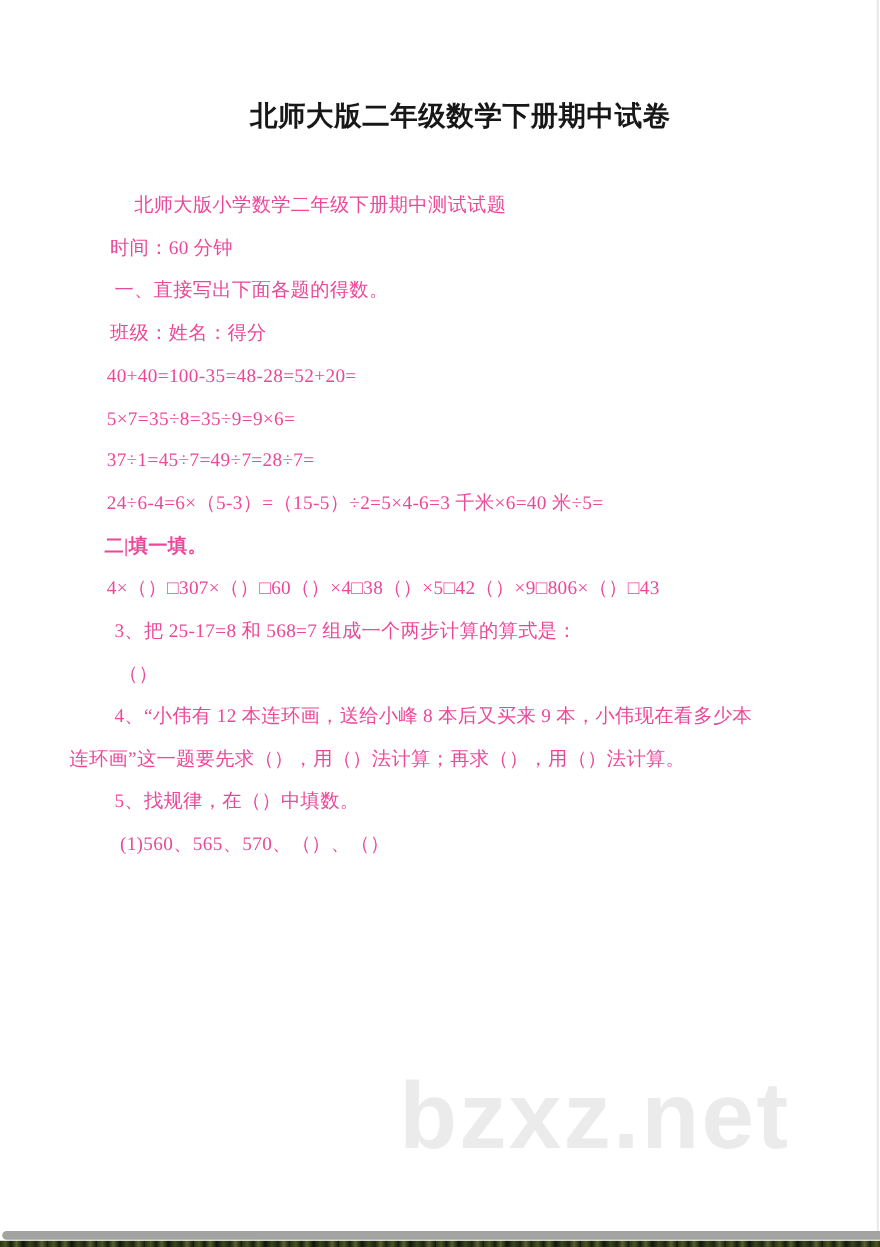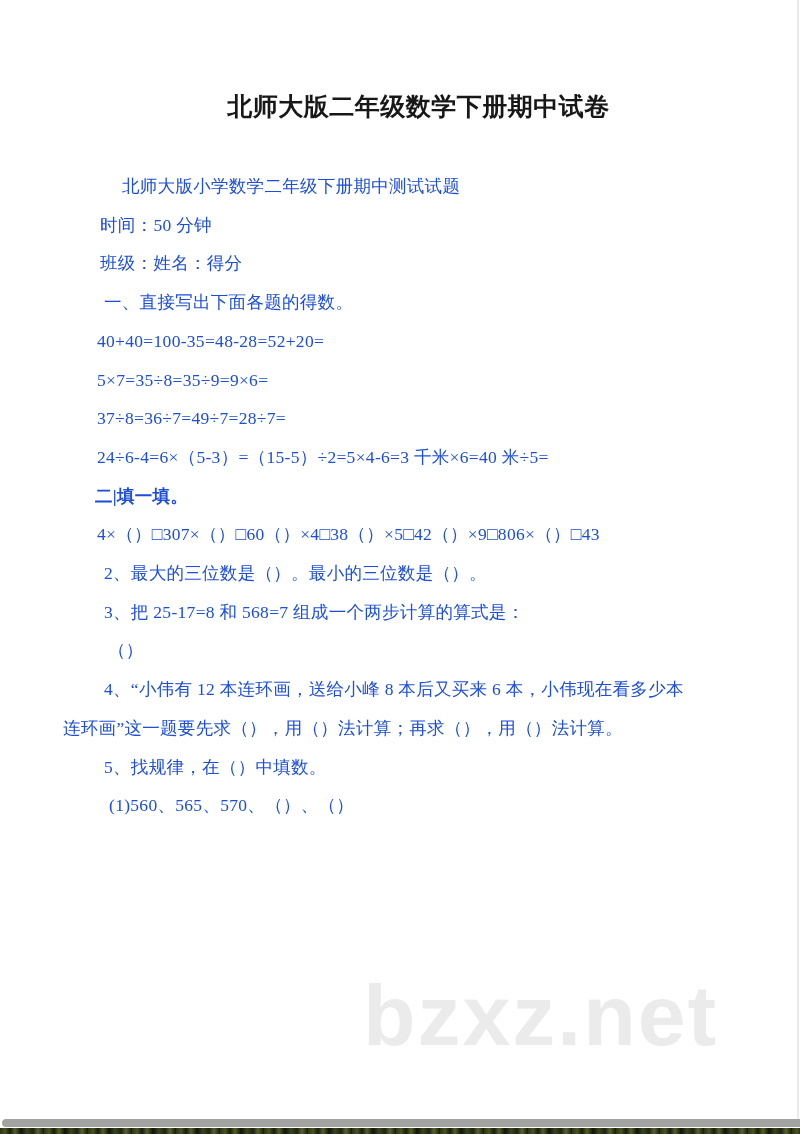--- a/index.html
+++ b/index.html
@@ -29,21 +29,21 @@
     letter-spacing: 0.5px;
     color: #171717;
     text-align: center;
     line-height: 36px;
     margin: 0 60px 0 0; 
   }
   .body-lines { margin-top: 43px; }
   .line {
     margin: 0;
     font-size: 17.5px;
-    color: #1d4ed8;
+    color: #ec4899;
     line-height: 38.7px;
     white-space: nowrap;
     letter-spacing: 0.3px;
   }
   .ml-subtitle { margin-left: 25px; }
   .ml-meta     { margin-left: 3px; }
   .ml-sec      { margin-left: 7px; }
   .ml-sec2     { margin-left: -2px; font-weight: bold; }
   .ml-q        { margin-left: 7px; }
   .ml-ans      { margin-left: 11px; }
@@ -88,35 +88,34 @@
 </head>
 <body>
 
 <div class="page">
 
   <div class="content">
     <h1 class="doc-title">北师大版二年级数学下册期中试卷</h1>
 
     <div class="body-lines">
       <p class="line ml-subtitle">北师大版小学数学二年级下册期中测试试题</p>
-      <p class="line ml-meta">时间：50 分钟</p>
+      <p class="line ml-meta">时间：60 分钟</p>
+      <p class="line ml-sec">一、直接写出下面各题的得数。</p>
+
       <p class="line ml-meta">班级：姓名：得分</p>
-
-      <p class="line ml-sec">一、直接写出下面各题的得数。</p>
       <p class="line">40+40=100-35=48-28=52+20=</p>
       <p class="line">5×7=35÷8=35÷9=9×6=</p>
-      <p class="line">37÷8=36÷7=49÷7=28÷7=</p>
+      <p class="line">37÷1=45÷7=49÷7=28÷7=</p>
       <p class="line">24÷6-4=6×（5-3）=（15-5）÷2=5×4-6=3 千米×6=40 米÷5=</p>
 
       <p class="line ml-sec2">二|填一填。</p>
       <p class="line">4×（）□307×（）□60（）×4□38（）×5□42（）×9□806×（）□43</p>
-      <p class="line ml-q">2、最大的三位数是（）。最小的三位数是（）。</p>
       <p class="line ml-q">3、把 25-17=8 和 568=7 组成一个两步计算的算式是：</p>
       <p class="line ml-ans">（）</p>
-      <p class="line ml-q">4、“小伟有 12 本连环画，送给小峰 8 本后又买来 6 本，小伟现在看多少本</p>
+      <p class="line ml-q">4、“小伟有 12 本连环画，送给小峰 8 本后又买来 9 本，小伟现在看多少本</p>
       <p class="line ml-cont">连环画”这一题要先求（），用（）法计算；再求（），用（）法计算。</p>
       <p class="line ml-q">5、找规律，在（）中填数。</p>
       <p class="line ml-seq">(1)560、565、570、（）、（）</p>
     </div>
   </div>
 
   <div class="watermark">bzxz.net</div>
 
   <div class="right-edge"></div>
   <div class="footer-bar"></div>

